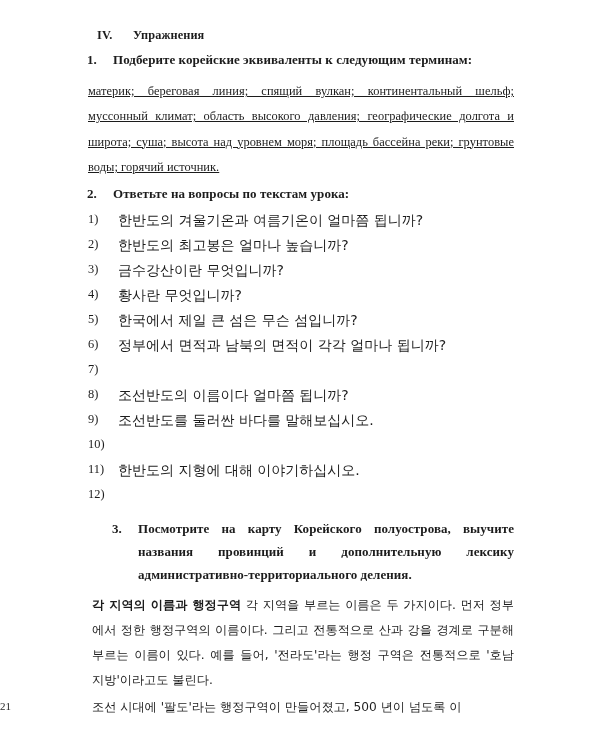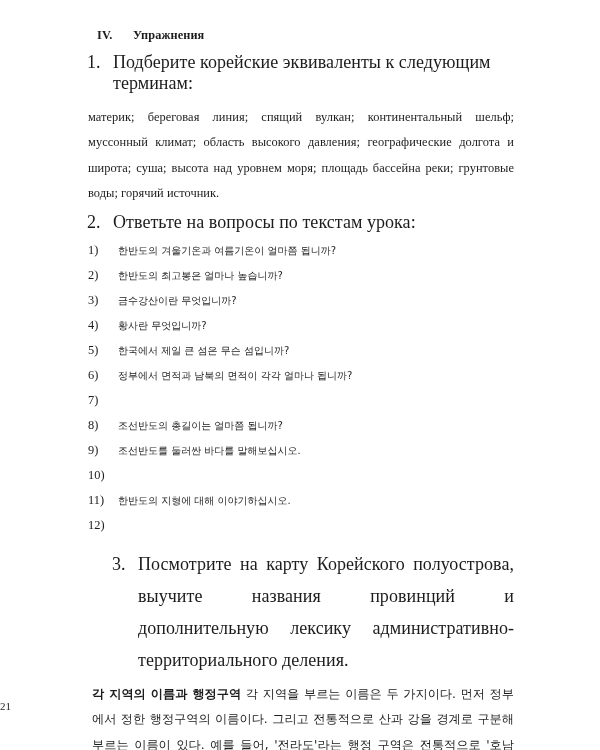--- a/index.html
+++ b/index.html
@@ -37,22 +37,22 @@
     padding-left: 9px;
     letter-spacing: 0.1px;
   }
   .sec-roman .num {
     display: inline-block;
     width: 36px;
   }
 
   
   .task {
-    font-weight: normal;
-    font-size: 18px;
+    font-weight: bold;
+    font-size: 13px;
     margin: 0 0 11px 0;
     padding-left: 25px;
     text-indent: -13px;
     letter-spacing: 0.05px;
   }
   .task .tnum {
     display: inline-block;
     width: 13px;
   }
   .task-just {
@@ -64,20 +64,21 @@
   }
   .task-just .tnum { width: 13px; }
 
   
   .body-ru {
     font-size: 12.4px;
     text-align: justify;
     line-height: 2.04;
     margin: 0 0 6px 0;
     letter-spacing: 0.05px;
+    text-decoration: underline;
   }
 
   
   .qlist {
     margin: 0 0 4px 0;
     padding: 0;
     list-style: none;
   }
   .qlist li {
     font-size: 12.9px;
@@ -90,21 +91,21 @@
   .qlist li .qnum {
     position: absolute;
     left: 0;
     top: 0;
     width: 27px;
     font-size: 12.4px;
     font-family: "Liberation Serif", serif;
   }
   .qlist li .qtxt {
     font-family: "DejaVu Sans", "Liberation Sans", sans-serif;
-    font-size: 10px;
+    font-size: 14px;
   }
 
   
   .body-ko {
     font-family: "DejaVu Sans", "Liberation Sans", sans-serif;
     font-size: 12.2px;
     text-align: justify;
     line-height: 2.06;
     margin: 6px 0 0 4px;
   }
@@ -147,21 +148,21 @@
     </p>
 
     <ul class="qlist">
       <li><span class="qnum">1)</span><span class="qtxt">한반도의 겨울기온과 여름기온이 얼마쯤 됩니까?</span></li>
       <li><span class="qnum">2)</span><span class="qtxt">한반도의 최고봉은 얼마나 높습니까?</span></li>
       <li><span class="qnum">3)</span><span class="qtxt">금수강산이란 무엇입니까?</span></li>
       <li><span class="qnum">4)</span><span class="qtxt">황사란 무엇입니까?</span></li>
       <li><span class="qnum">5)</span><span class="qtxt">한국에서 제일 큰 섬은 무슨 섬입니까?</span></li>
       <li><span class="qnum">6)</span><span class="qtxt">정부에서 면적과 남북의 면적이 각각 얼마나 됩니까?</span></li>
       <li><span class="qnum">7)</span></li>
-      <li><span class="qnum">8)</span><span class="qtxt">조선반도의 총길이는 얼마쯤 됩니까?</span></li>
+      <li><span class="qnum">8)</span><span class="qtxt">조선반도의 이름이다 얼마쯤 됩니까?</span></li>
       <li><span class="qnum">9)</span><span class="qtxt">조선반도를 둘러싼 바다를 말해보십시오.</span></li>
       <li><span class="qnum">10)</span></li>
       <li><span class="qnum">11)</span><span class="qtxt">한반도의 지형에 대해 이야기하십시오.</span></li>
       <li><span class="qnum">12)</span></li>
     </ul>
 
     <p class="task task-just">
       <span class="tnum">3.</span><span>Посмотрите на карту Корейского полуострова, выучите названия провинций и дополнительную лексику административно-территориального деления.</span>
     </p>
 

